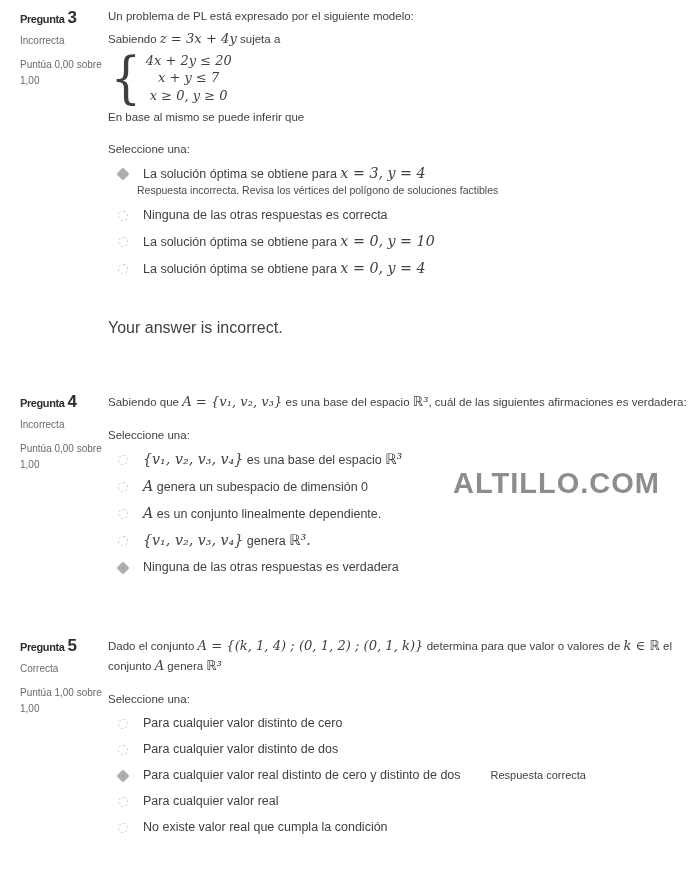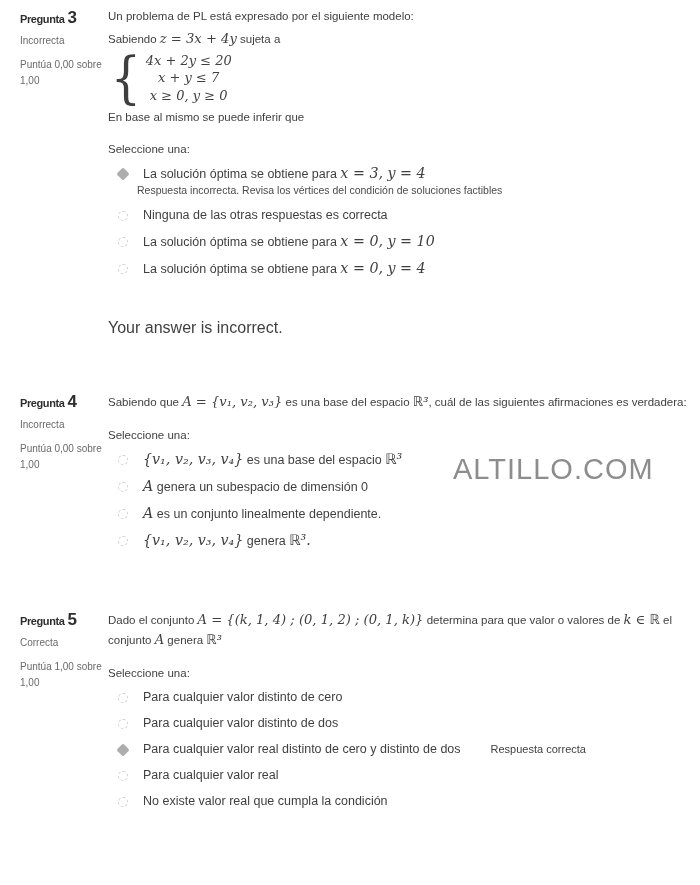--- a/index.html
+++ b/index.html
@@ -37,21 +37,21 @@
   .radio { flex:0 0 10px; width:10px; height:10px; margin-top:5px; margin-right:15px;
            border:1px dashed #cfcfcf; border-radius:50%; background:transparent; }
   .radio.sel { border:none; background:#adadad; border-radius:2px; transform:rotate(45deg) scale(0.95); }
   .opt-body { flex:1; }
   .opt-text { font-size:12.5px; line-height:18px; }
   .opt-feedback { font-size:10.5px; line-height:15px; color:#4a4a4a; margin-left:-6px; }
   .inline-feedback { font-size:11px; margin-left:30px; color:#3f3f3f; }
 
   .final-feedback { margin-top:38px; font-size:16px; }
 
-  .watermark { position:absolute; left:453px; top:453px; font-size:29px; font-weight:normal;
+  .watermark { position:absolute; left:453px; top:467px; font-size:29px; font-weight:bold;
                color:#8d8d8d; letter-spacing:1px; font-family:"Liberation Sans",sans-serif; }
 </style>
 </head>
 <body>
 
 <div class="page">
 
   <section class="question">
     <aside class="qinfo">
       <div class="qtitle">
@@ -74,21 +74,21 @@
       </div>
       <p class="qline">En base al mismo se puede inferir que</p>
 
       <p class="select-label">Seleccione una:</p>
       <div class="options">
 
         <div class="option">
           <span class="radio sel"></span>
           <div class="opt-body">
             <div class="opt-text"><span>La solución óptima se obtiene para </span><span class="math">x = 3, y = 4</span></div>
-            <div class="opt-feedback">Respuesta incorrecta. Revisa los vértices del condición de soluciones factibles</div>
+            <div class="opt-feedback">Respuesta incorrecta. Revisa los vértices del polígono de soluciones factibles</div>
           </div>
         </div>
 
         <div class="option">
           <span class="radio"></span>
           <div class="opt-body">
             <div class="opt-text"><span>Ninguna de las otras respuestas es correcta</span></div>
           </div>
         </div>
 
@@ -148,20 +148,26 @@
           </div>
         </div>
 
         <div class="option">
           <span class="radio"></span>
           <div class="opt-body">
             <div class="opt-text"><span class="math">{v₁, v₂, v₃, v₄}</span><span> genera </span><span class="math">ℝ³.</span></div>
           </div>
         </div>
 
+        <div class="option">
+          <span class="radio sel"></span>
+          <div class="opt-body">
+            <div class="opt-text"><span>Ninguna de las otras respuestas es verdadera</span></div>
+          </div>
+        </div>
 
       </div>
     </div>
   </section>
 
   <section class="question q5">
     <aside class="qinfo">
       <div class="qtitle">
         <span class="qword">Pregunta</span>
         <span class="qnum">5</span>

